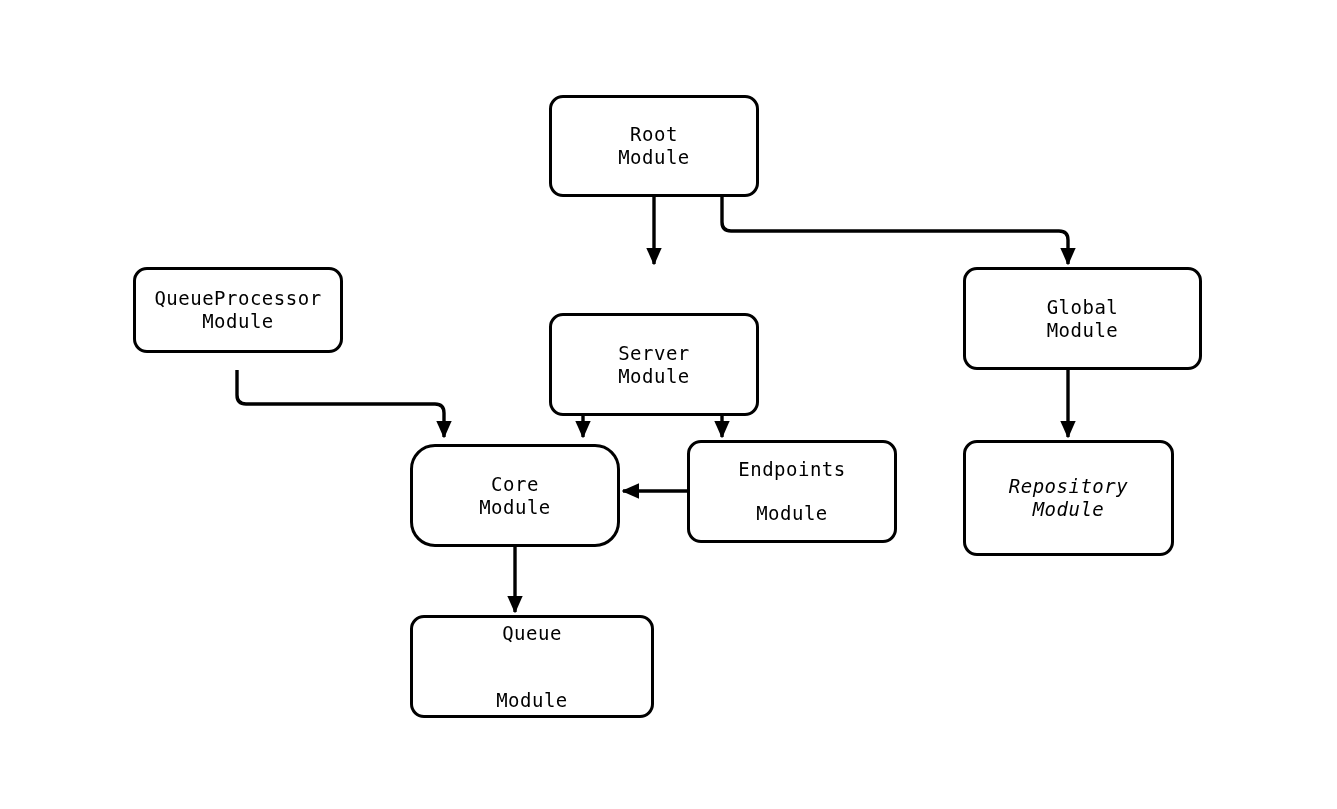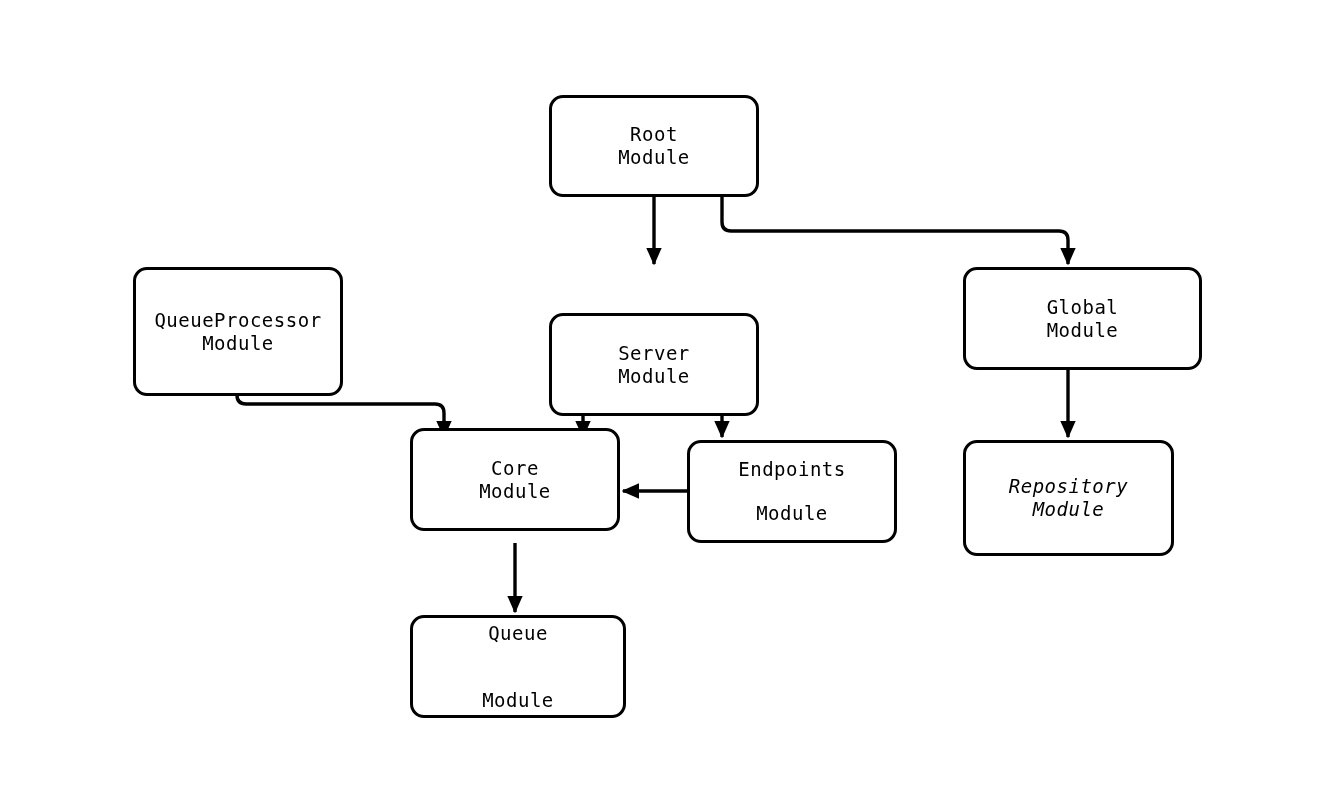--- a/index.html
+++ b/index.html
@@ -79,48 +79,48 @@
 
       <path d="M 515 543 L 515 612" marker-end="url(#arrowhead)"></path>
     </g>
   </svg>
 
   <div class="node" style="left: 549px; top: 95px; width: 210px; height: 102px;">
     <span class="node-line">Root</span>
     <span class="node-line">Module</span>
   </div>
 
-  <div class="node" style="left: 133px; top: 267px; width: 210px; height: 129px;">
+  <div class="node" style="left: 133px; top: 267px; width: 210px; height: 86px;">
     <span class="node-line">QueueProcessor</span>
     <span class="node-line">Module</span>
   </div>
 
   <div class="node" style="left: 549px; top: 267px; width: 210px; height: 103px; margin-top: 46px;">
     <span class="node-line">Server</span>
     <span class="node-line">Module</span>
   </div>
 
   <div class="node" style="left: 963px; top: 267px; width: 239px; height: 103px;">
     <span class="node-line">Global</span>
     <span class="node-line">Module</span>
   </div>
 
-  <div class="node" style="left: 410px; top: 428px; width: 210px; height: 103px;">
+  <div class="node" style="left: 410px; top: 444px; width: 210px; height: 103px; border-radius: 25px;">
     <span class="node-line">Core</span>
     <span class="node-line">Module</span>
   </div>
 
   <div class="node" style="left: 687px; top: 440px; width: 210px; height: 103px; gap: 21px;">
     <span class="node-line">Endpoints</span>
     <span class="node-line">Module</span>
   </div>
 
   <div class="node" style="left: 963px; top: 440px; width: 211px; height: 116px; font-style: italic;">
     <span class="node-line">Repository</span>
     <span class="node-line">Module</span>
   </div>
 
-  <div class="node" style="left: 410px; top: 615px; width: 216px; height: 103px; gap: 44px;">
+  <div class="node" style="left: 410px; top: 615px; width: 244px; height: 103px; gap: 44px;">
     <span class="node-line">Queue</span>
     <span class="node-line">Module</span>
   </div>
 
 </div>
 
 </body></html>

